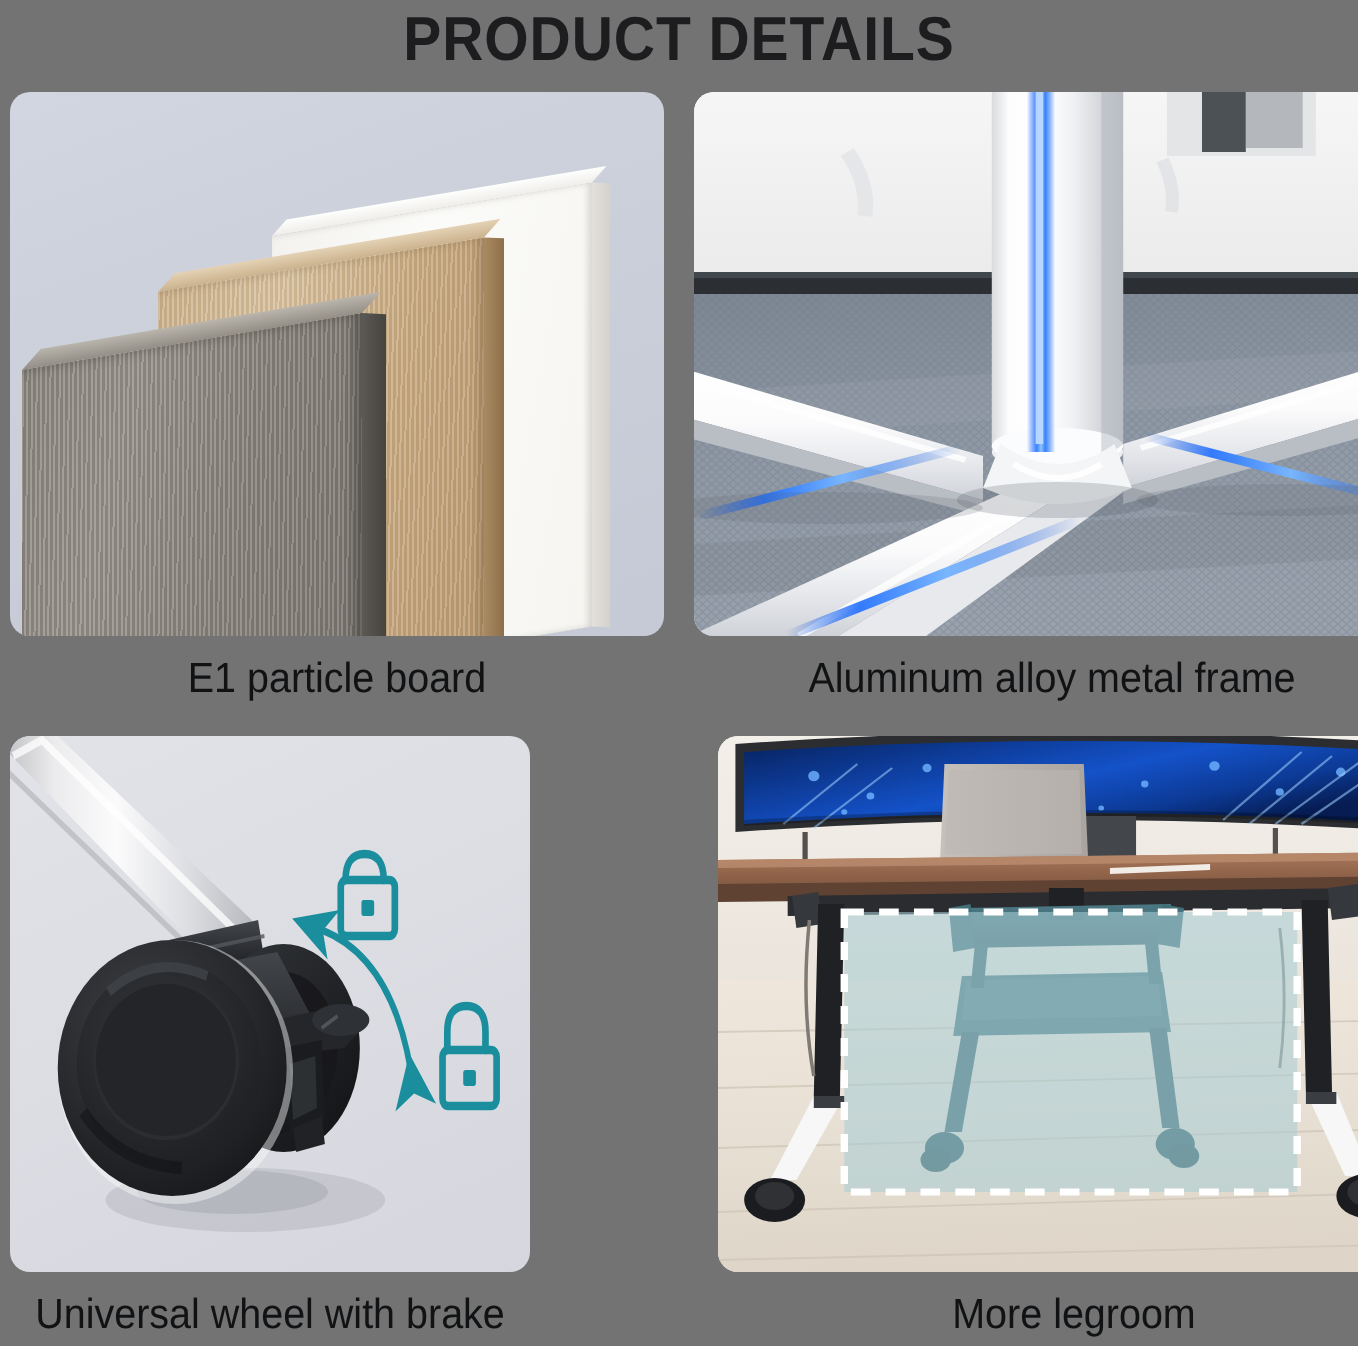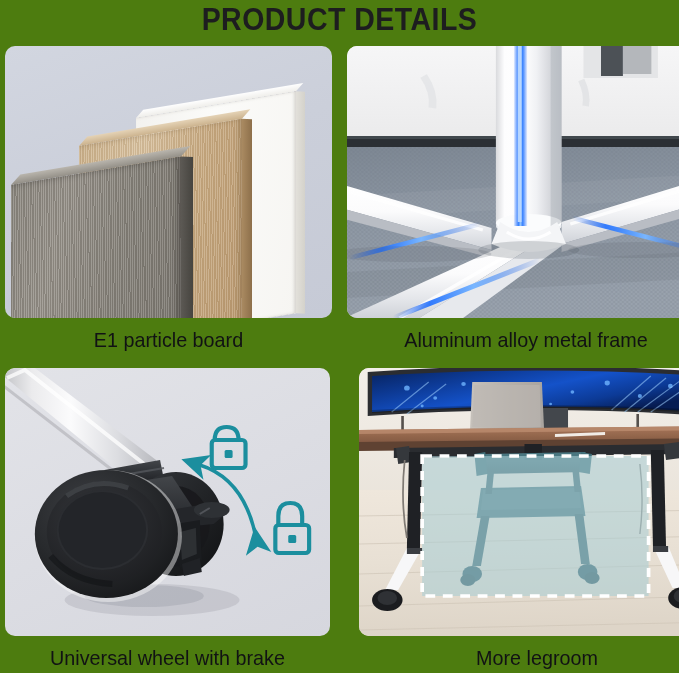--- a/index.html
+++ b/index.html
@@ -10,21 +10,21 @@
     height: 673px;
     background: #ffffff;
     font-family: "Liberation Sans", "DejaVu Sans", sans-serif;
     overflow: hidden;
   }
 
   #page {
     position: relative;
     width: 679px;
     height: 673px;
-    background: #4d7c0f;
+    background: #737373;
   }
 
   
   .page-title {
     position: absolute;
     left: 0; top: 2px;
     width: 679px;
     text-align: center;
     font-size: 31px;
     font-weight: 700;
@@ -34,21 +34,21 @@
     transform: scaleX(0.92);
     transform-origin: center top;
   }
 
   
   .grid { position: absolute; left: 0; top: 0; width: 679px; height: 673px; }
 
   .cell { position: absolute; padding-left: 25px; }
   .cell-1 { left: 5px;   top: 46px;  width: 327px; height: 272px; }
   .cell-2 { left: 347px; top: 46px;  width: 358px; height: 272px; }
-  .cell-3 { left: 5px;   top: 368px; width: 325px; height: 268px; }
+  .cell-3 { left: 5px;   top: 368px; width: 260px; height: 268px; }
   .cell-4 { left: 347px; top: 368px; width: 356px; height: 268px; margin-left: 12px; }
 
   .panel {
     position: absolute;
     inset: 0;
     border-radius: 10px;
     overflow: hidden;
   }
 
   .caption {

